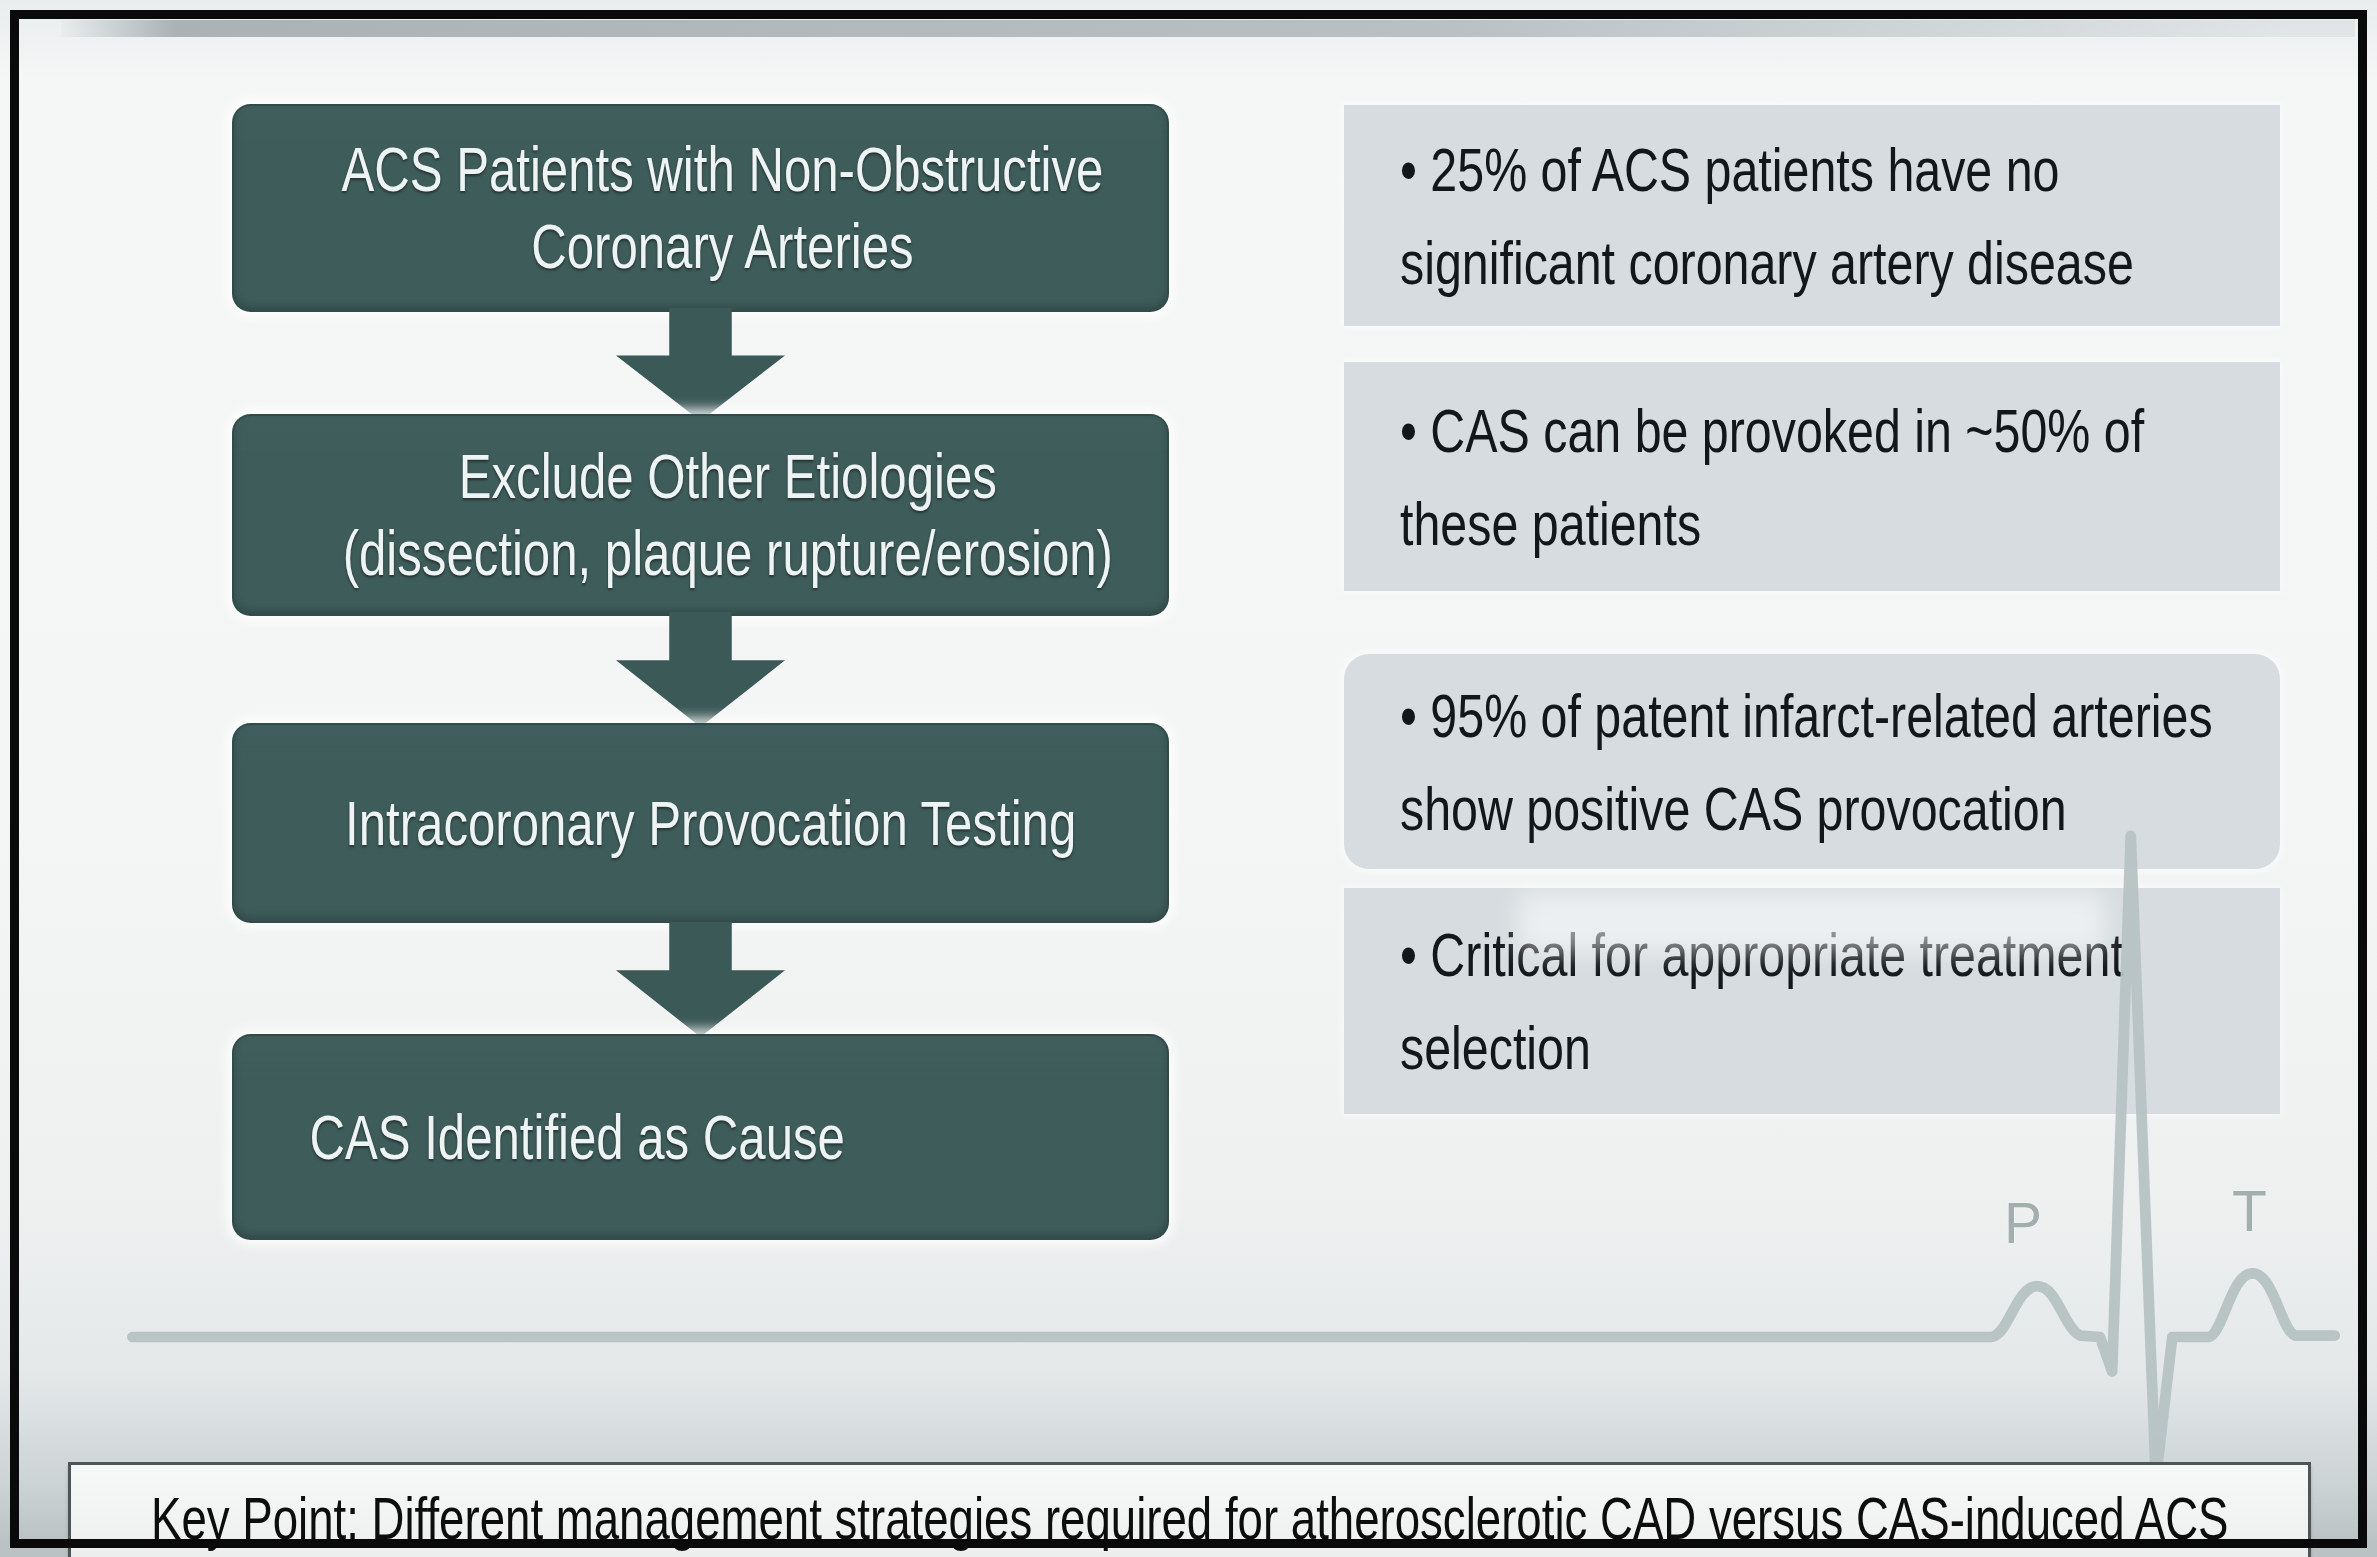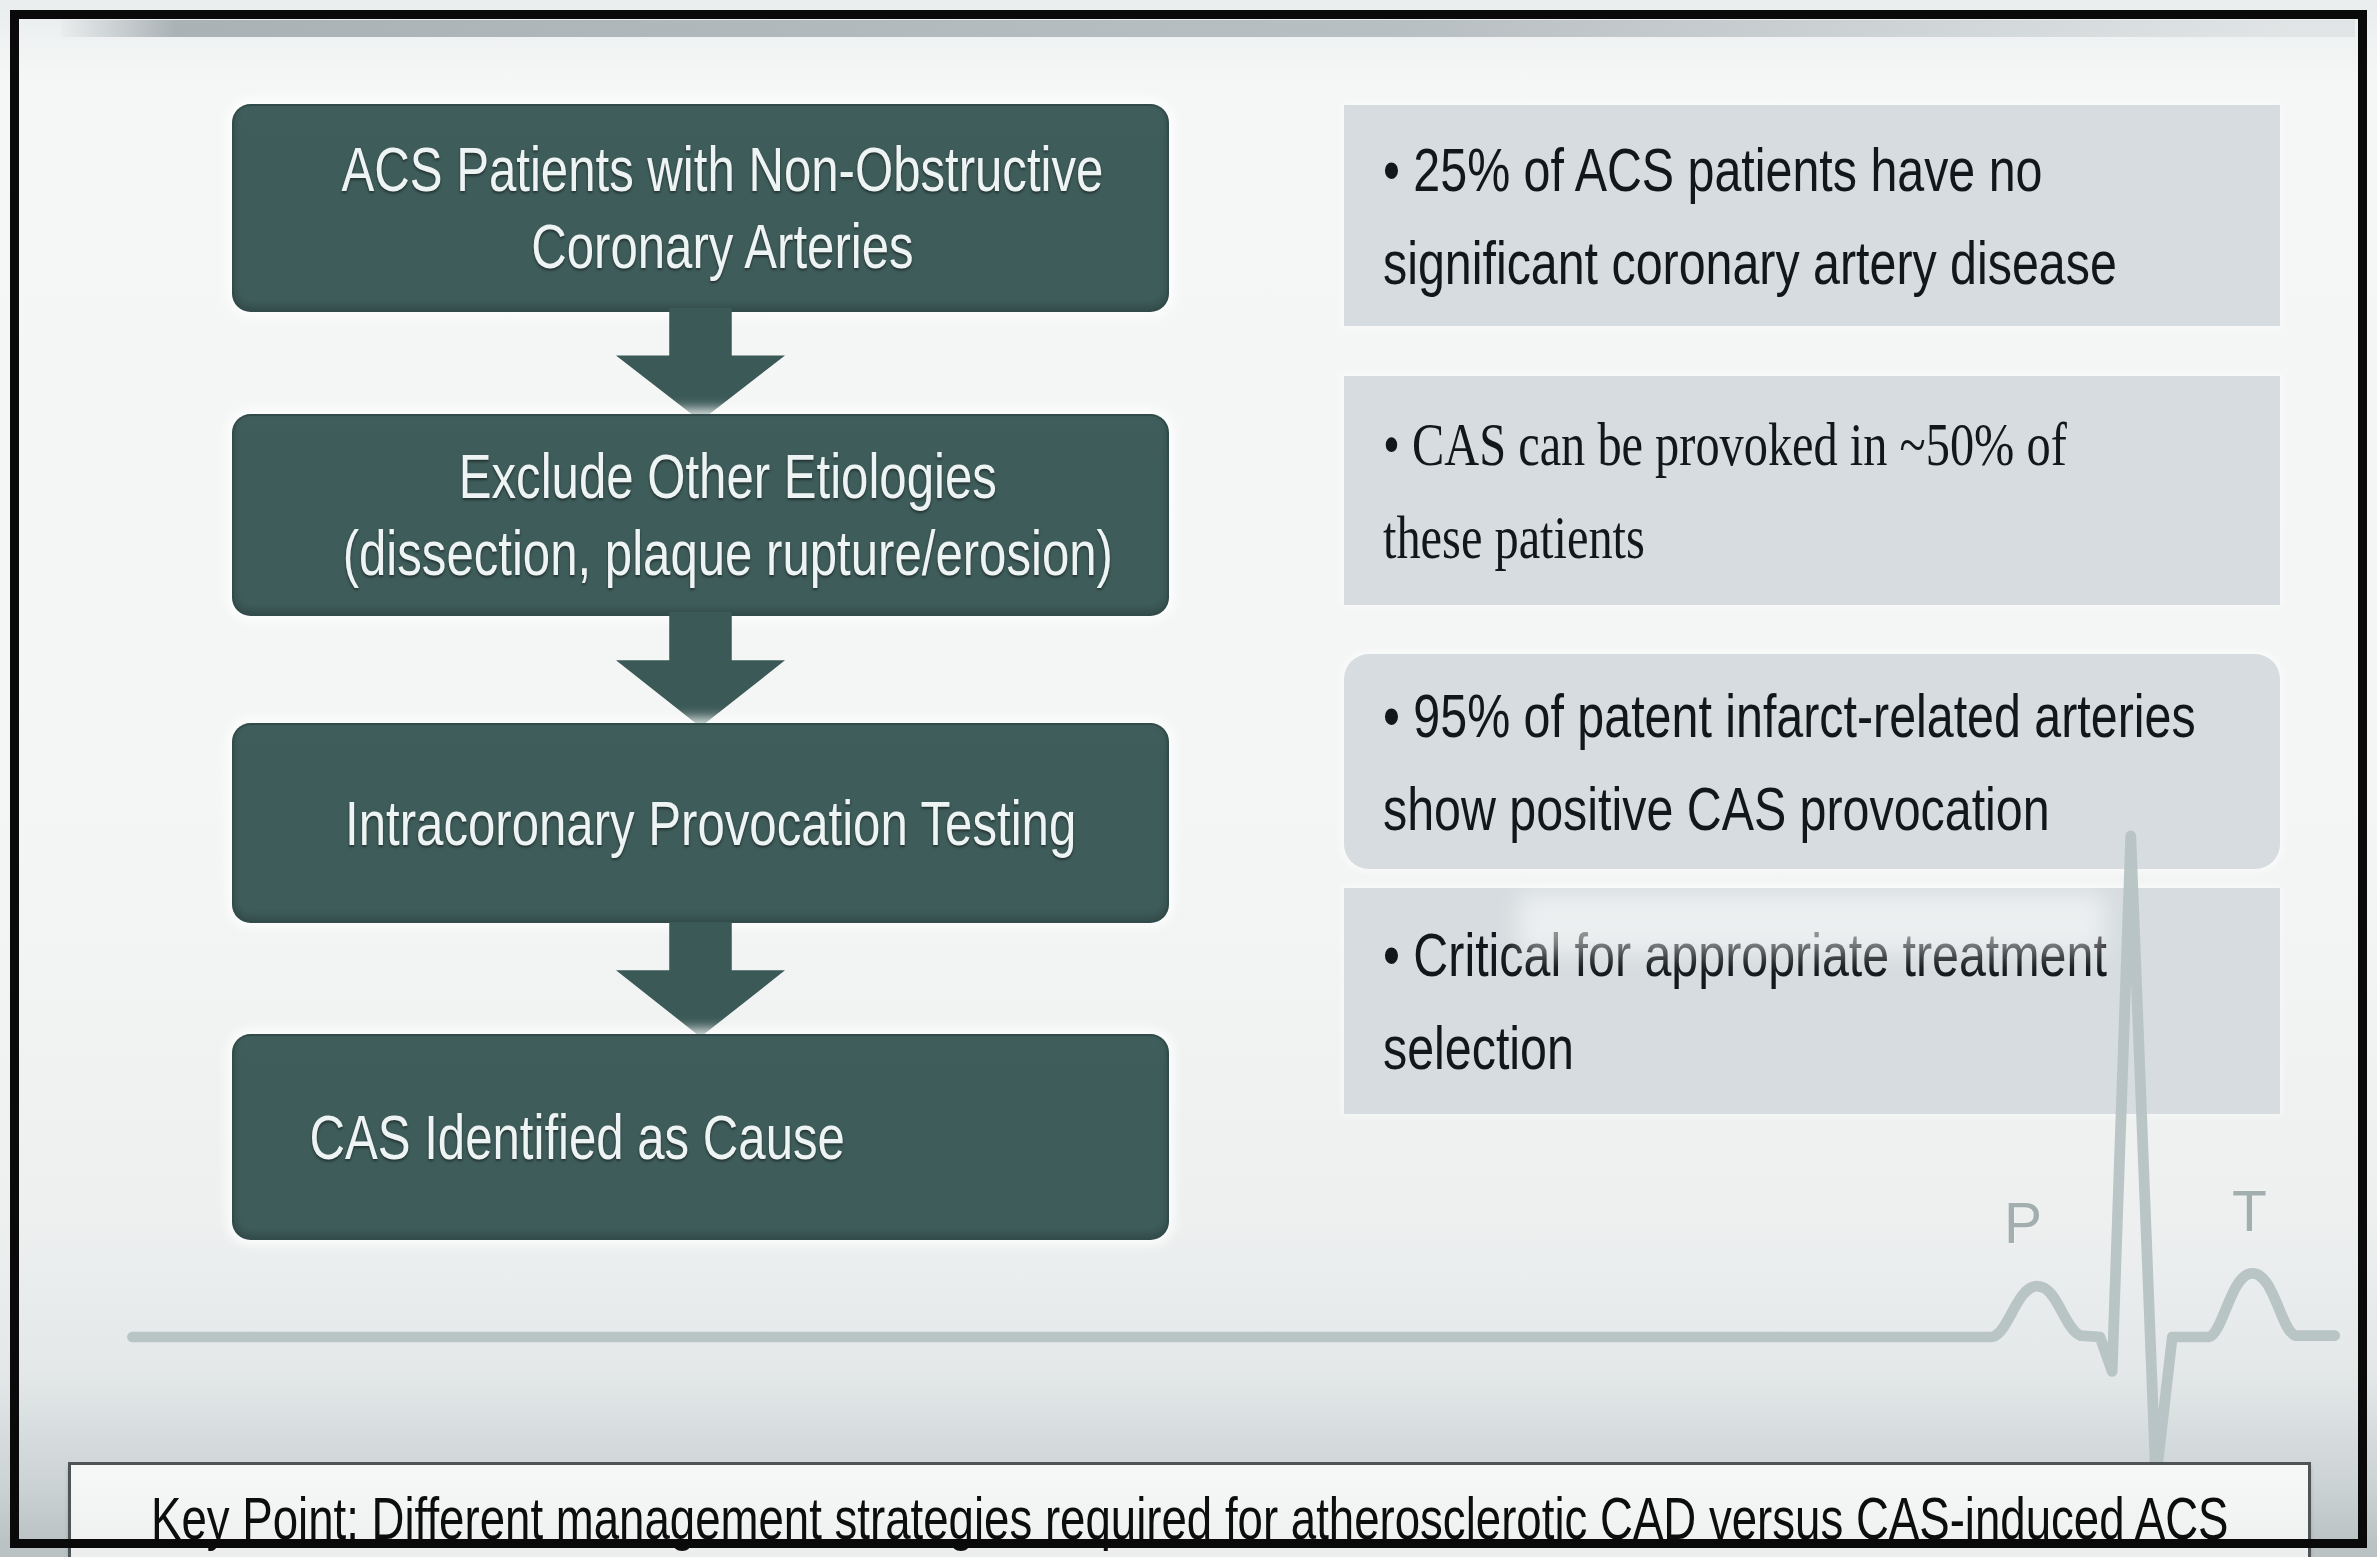--- a/index.html
+++ b/index.html
@@ -43,21 +43,21 @@
     filter:drop-shadow(0 0 4.3px rgba(255,255,255,0.8));
     z-index:2;
   }
   
   .bullet-card{
     position:absolute;left:1344px;width:936px;
     background:#d6dcdf;
     box-shadow:0 0 7.2px 2.1px rgba(255,255,255,0.55);
     display:flex;align-items:center;
     z-index:3;box-sizing:border-box;
-    padding-left:39px;
+    padding-left:56px;
   }
   .bullet-text{
     color:#14171a;font-size:62px;line-height:1.5;
     transform:scaleX(0.78);transform-origin:0 50%;
   }
   .bullet-text .ln{white-space:nowrap;}
   .erase-patch{
     position:absolute;left:1518px;top:893px;width:587px;height:60px;
     background:rgba(255,255,255,0.55);filter:blur(11.5px);z-index:4;
   }
@@ -121,21 +121,21 @@
       <div class="ln"></div>
     </div>
   </div>
 
   <div class="bullet-card" style="top:105px;height:221px;">
     <div class="bullet-text">
       <div class="ln">• 25% of ACS patients have no</div>
       <div class="ln">significant coronary artery disease</div>
     </div>
   </div>
-  <div class="bullet-card" style="top:376px;height:229px;font-family:Liberation Serif, serif;">
+  <div class="bullet-card" style="top:362px;height:229px;">
     <div class="bullet-text">
       <div class="ln">• CAS can be provoked in ~50% of</div>
       <div class="ln">these patients</div>
     </div>
   </div>
   <div class="bullet-card" style="top:654px;height:215px;border-radius:25px;">
     <div class="bullet-text">
       <div class="ln">• 95% of patent infarct-related arteries</div>
       <div class="ln">show positive CAS provocation</div>
     </div>

